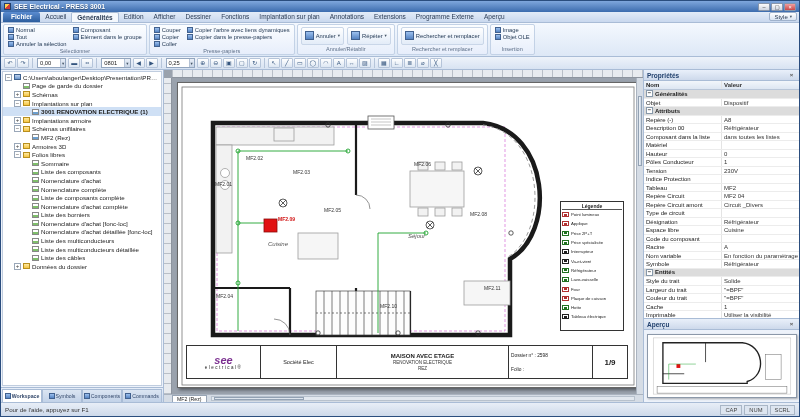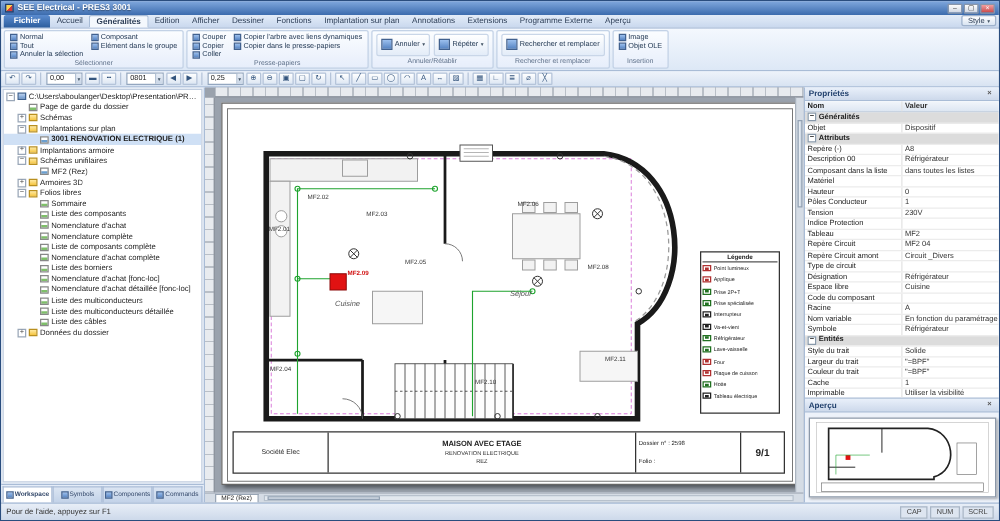--- a/index.html
+++ b/index.html
@@ -546,31 +546,35 @@
                 <span class="lg-sym" style="border-color: rgb(32, 112, 32); background: linear-gradient(rgb(32, 112, 32) 0px, rgb(32, 112, 32) 0px) center center / 3px 2px no-repeat;"></span>
                 <span class="lg-lbl">Hotte</span>
               </div>
               <div class="lg-row">
                 <span class="lg-sym" style="border-color: rgb(32, 32, 32); background: linear-gradient(rgb(32, 32, 32) 0px, rgb(32, 32, 32) 0px) center center / 3px 2px no-repeat;"></span>
                 <span class="lg-lbl">Tableau électrique</span>
               </div>
             </div>
 
           <div class="tblock">
+            <div class="tb-cell tb-logo">
+              <span class="see">see</span>
+              <span class="elec"><span>electrical</span><span>®</span></span>
+            </div>
             <div class="tb-cell tb-company">Société Elec</div>
             <div class="tb-cell tb-project">
               <span class="pj">MAISON AVEC ETAGE</span>
               <span class="st">RENOVATION ELECTRIQUE</span>
               <span class="st">REZ</span>
             </div>
             <div class="tb-cell tb-dossier">
               <span><span>Dossier n° :</span> <span>2598</span></span>
               <span>Folio :</span>
             </div>
-            <div class="tb-cell tb-folio">9/1</div>
+            <div class="tb-cell tb-folio">1/9</div>
           </div>
         </div>
 
         <div class="vscroll">
           <div class="vthumb"></div>
         </div>
       </div>
       <div class="canvas-bottom">
         <div class="page-tab">MF2 (Rez)</div>
         <div class="hscroll">

